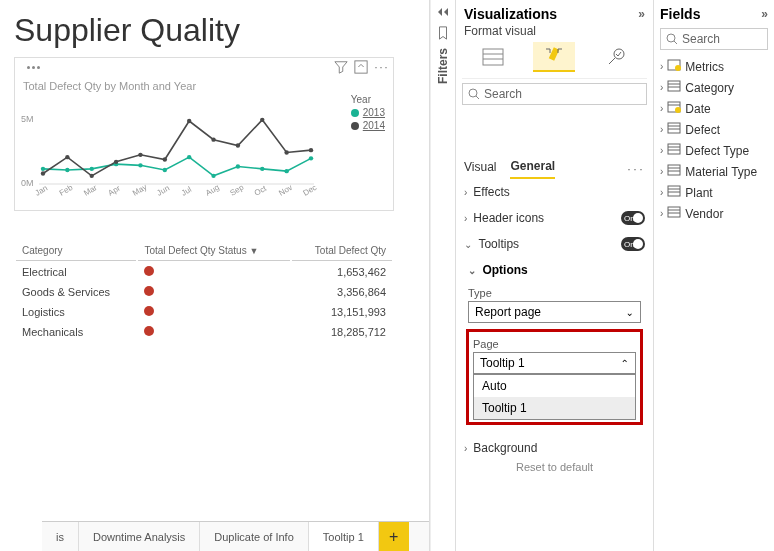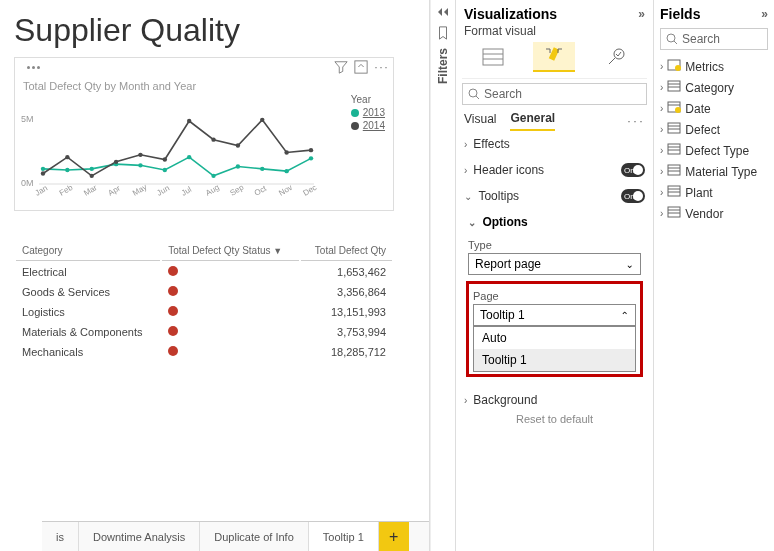--- a/index.html
+++ b/index.html
@@ -26,21 +26,21 @@
 .add-tab { width:30px; background:#F2C811; display:flex; align-items:center; justify-content:center; font-size:16px; color:#333; }
 .filters-rail { width:26px; border-left:1px solid #eee; border-right:1px solid #ddd; display:flex; flex-direction:column; align-items:center; padding-top:6px; gap:8px; color:#555; }
 .rail-label { writing-mode: vertical-rl; font-size:12px; font-weight:600; transform: rotate(180deg); }
 .viz-pane { width:198px; border-right:1px solid #ddd; background:#fff; padding:4px 6px 6px; display:flex; flex-direction:column; font-size:12px; overflow:hidden; }
 .pane-header { display:flex; align-items:center; justify-content:space-between; font-size:14px; font-weight:600; padding:2px 2px 0; }
 .sub-header { font-size:12px; color:#444; padding: 2px 2px 4px; }
 .format-tabs { display:flex; justify-content:space-around; border-bottom:1px solid #eee; padding-bottom:6px; }
 .fmt-ic { width:42px; height:30px; display:flex; align-items:center; justify-content:center; }
 .fmt-ic.active { background:#FEF4CE; border-bottom:2px solid #F2C811; }
 .search-box { display:flex; align-items:center; border:1px solid #ccc; padding:3px 5px; gap:4px; color:#666; font-size:12px; margin-top:4px; }
-.vg-tabs { display:flex; gap:14px; font-size:12px; padding:6px 2px 0; align-items:center; }
+.vg-tabs { display:flex; gap:14px; font-size:12px; padding:6px 2px 0; align-items:center;margin-top:48px; }
 .vg-tab { padding-bottom:4px; color:#333; }
 .vg-tab.active { border-bottom:2px solid #F2C811; font-weight:600; }
 .vg-more { margin-left:auto; letter-spacing:2px; color:#666; }
 .section { display:flex; align-items:center; justify-content:space-between; padding:6px 2px; font-size:12px; color:#333; }
 .section .chev { margin-right:6px; color:#666; font-size:10px; }
 .section-left { display:flex; align-items:center; }
 .toggle { width:24px; height:14px; border-radius:7px; background:#333; position:relative; color:#fff; font-size:8px; display:flex; align-items:center; padding-left:3px; }
 .toggle:after { content:""; width:10px; height:10px; background:#fff; border-radius:50%; position:absolute; right:2px; top:2px; }
 .opt-group { padding: 2px 6px 6px 6px; }
 .opt-head { display:flex; align-items:center; gap:6px; font-weight:600; font-size:12px; padding:4px 0 6px; }
@@ -164,25 +164,20 @@
           <td>Goods &amp; Services</td>
       <td><span class="status-dot"></span></td>
       <td class="num">3,356,864</td>
         </tr>
         <tr>
           <td>Logistics</td>
       <td><span class="status-dot"></span></td>
       <td class="num">13,151,993</td>
         </tr>
         <tr>
-          <td>Materials &amp; Components</td>
-      <td><span class="status-dot"></span></td>
-      <td class="num">3,753,994</td>
-        </tr>
-        <tr>
           <td>Mechanicals</td>
       <td><span class="status-dot"></span></td>
       <td class="num">18,285,712</td>
         </tr>
       </tbody>
   </table>
 
   <div class="page-tabs">
     <div id="tabs-holder" style="display:flex;">
         <div class="tab">is</div>

